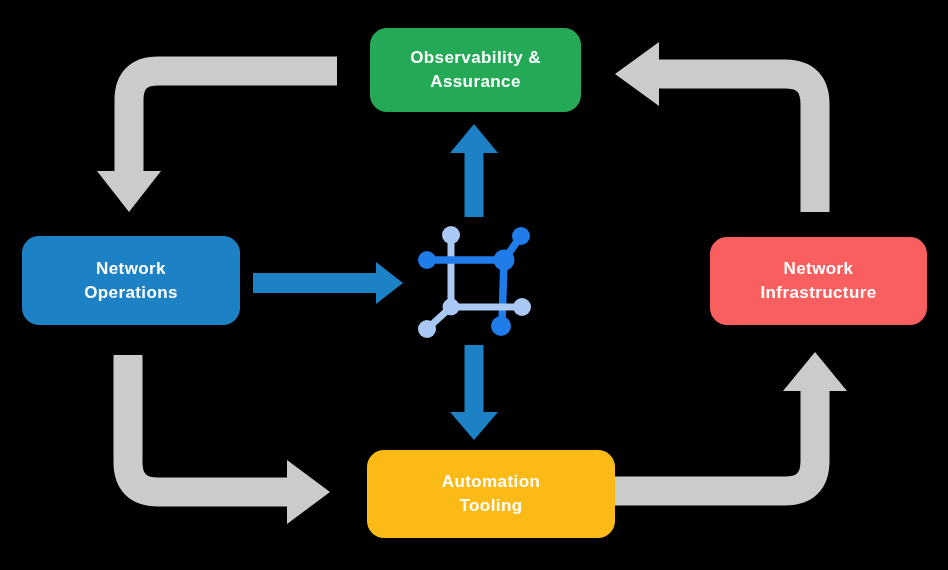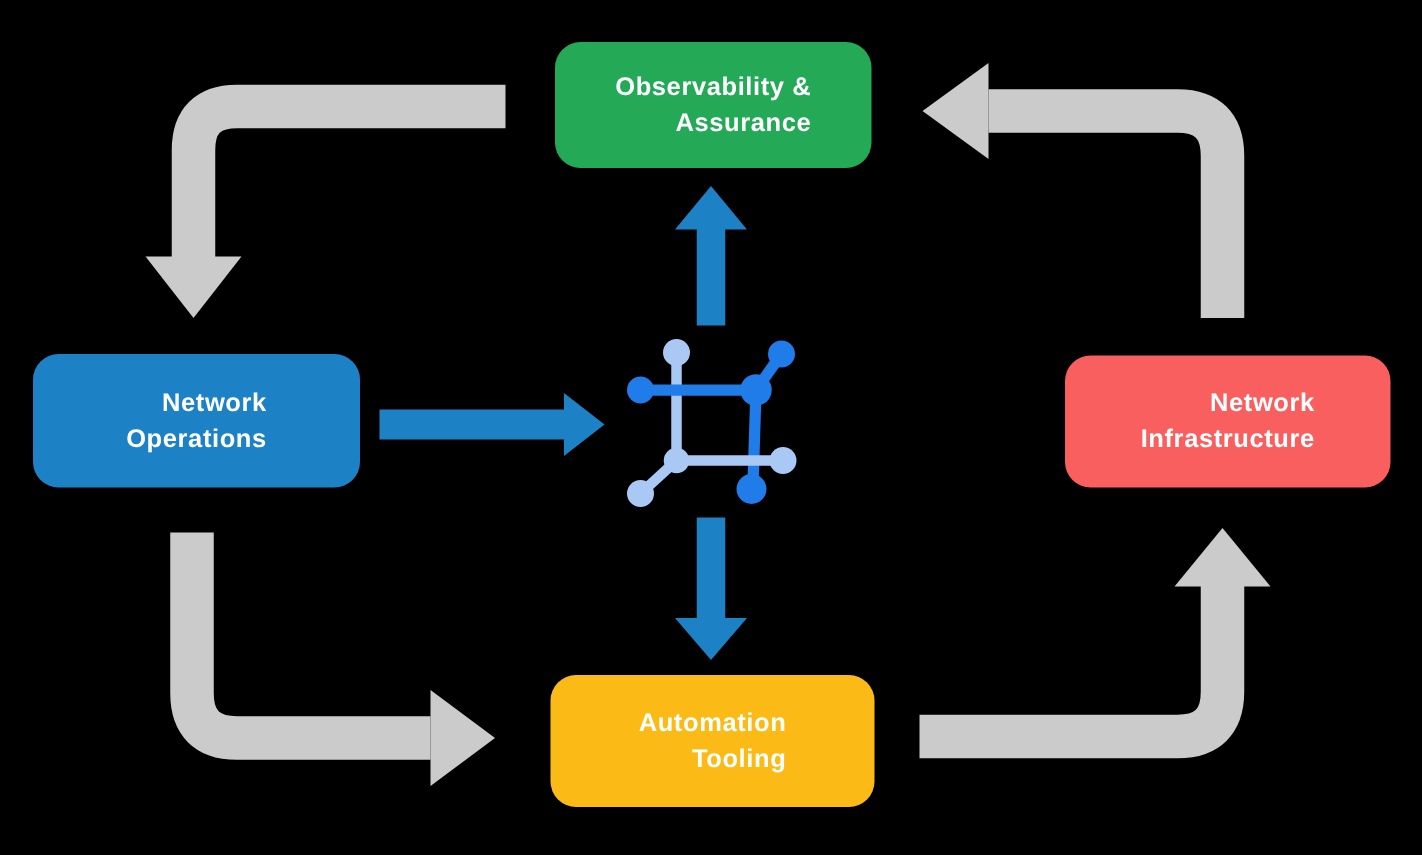--- a/index.html
+++ b/index.html
@@ -19,32 +19,32 @@
     position: absolute;
     left: 0;
     top: 0;
   }
   .node {
     position: absolute;
     border-radius: 17px;
     display: flex;
     align-items: center;
     justify-content: center;
-    text-align: right;
+    text-align: center;
     color: #ffffff;
     font-size: 17px;
     font-weight: 600;
     letter-spacing: 0.4px;
     line-height: 1.4;
     white-space: pre-line;
   }
   .node-observability   { left: 370px; top:  28px; width: 211px; height: 84px; }
   .node-operations      { left:  22px; top: 236px; width: 218px; height: 89px; }
   .node-infrastructure  { left: 710px; top: 237px; width: 217px; height: 88px; }
-  .node-automation      { left: 367px; top: 450px; width: 216px; height: 88px; }
+  .node-automation      { left: 367px; top: 450px; width: 248px; height: 88px; }
   .icon-wrap {
     position: absolute;
     left: 415px;
     top: 222px;
     width: 125px;
     height: 125px;
   }
 </style>
 </head>
 <body>

